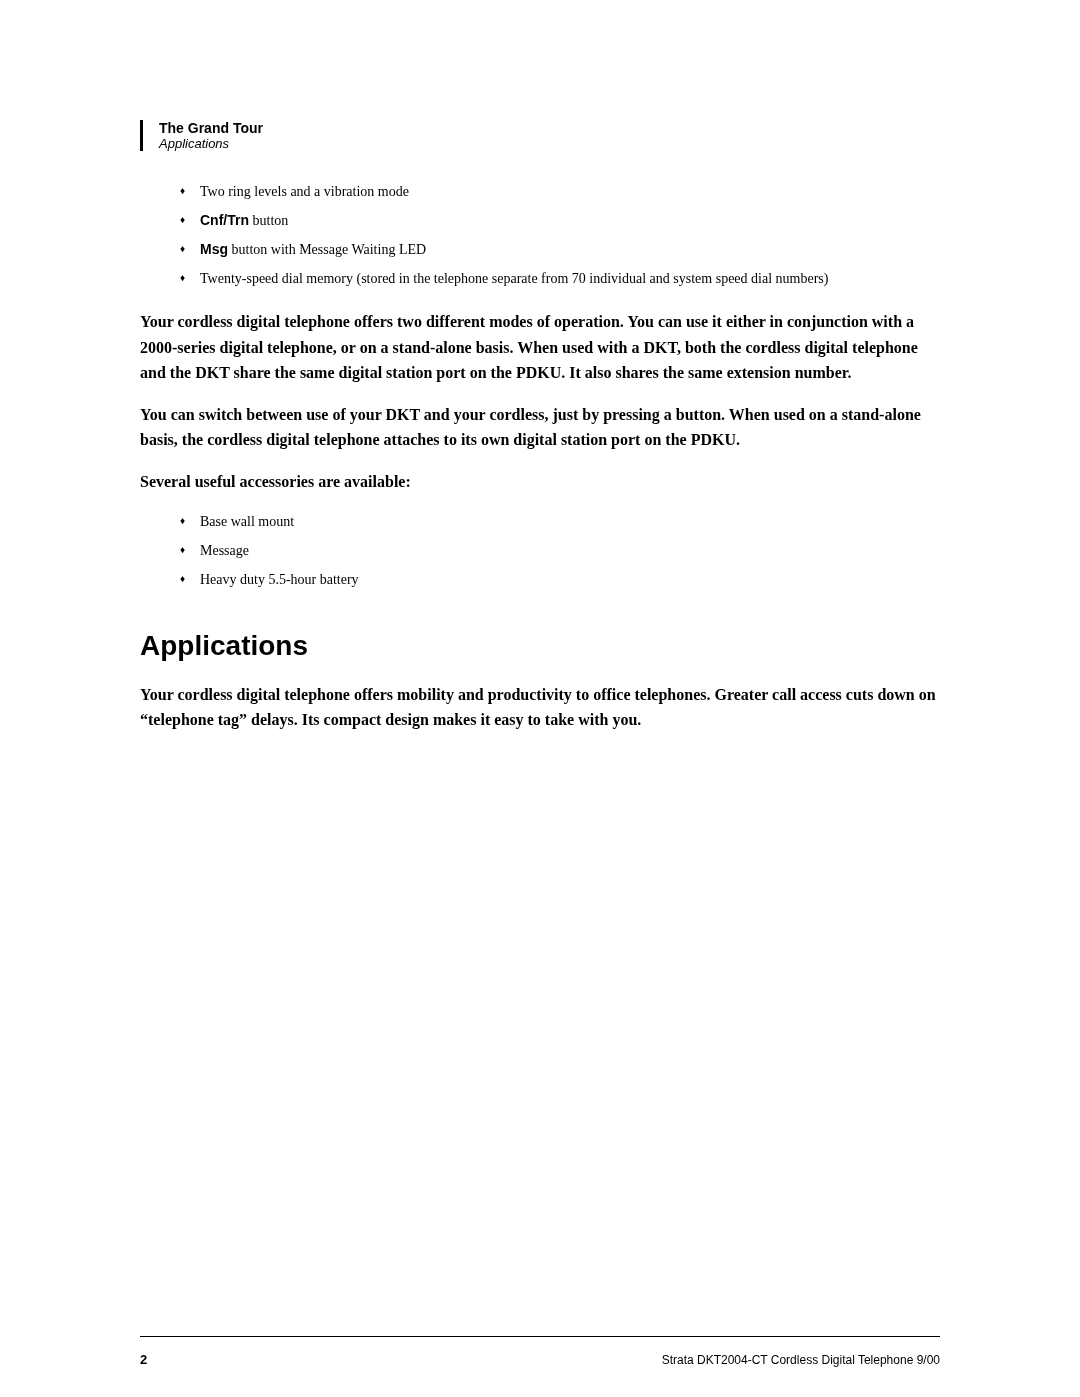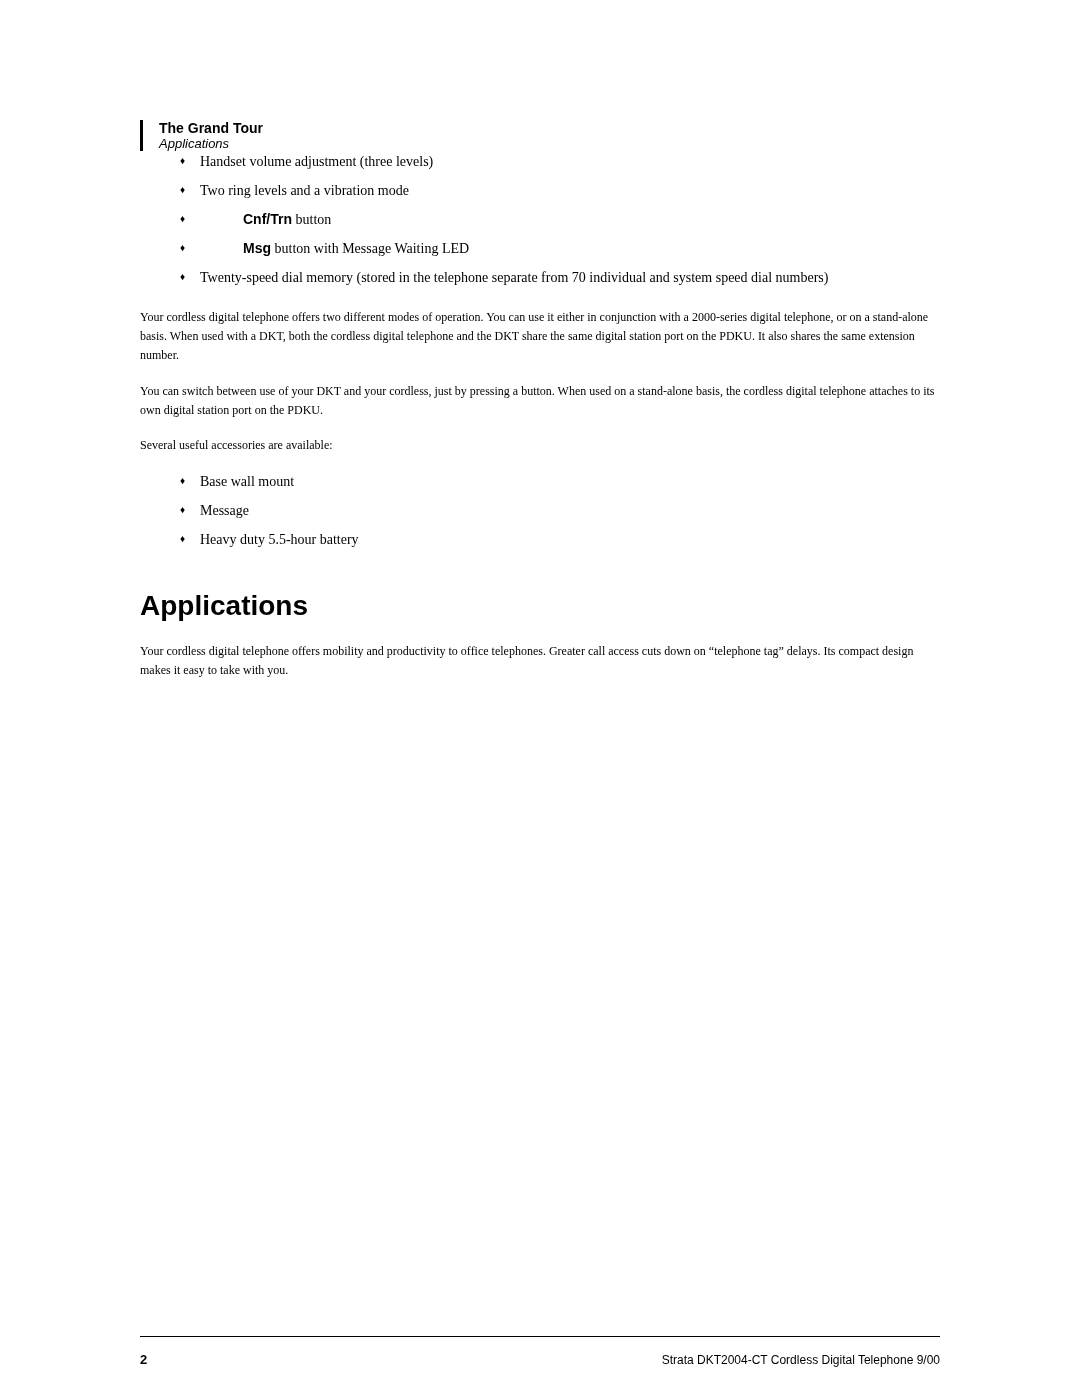--- a/index.html
+++ b/index.html
@@ -22,20 +22,21 @@
       width: 1080px;
       min-height: 1397px;
       background: #ffffff;
       padding: 120px 140px 80px 140px;
       position: relative;
     }
 
     .header-section {
       border-left: 3px solid #000000;
       padding-left: 16px;
+      margin-bottom: 30px;
     }
 
     .header-title {
       font-weight: bold;
       font-size: 14px;
       font-family: Arial, Helvetica, sans-serif;
     }
 
     .header-subtitle {
       font-style: italic;
@@ -60,28 +61,28 @@
       content: '♦';
       position: absolute;
       left: 0;
       font-size: 10px;
       top: 2px;
     }
 
     .bold-term {
       font-weight: bold;
       font-family: Arial, Helvetica, sans-serif;
-      margin-left: 43px;
     }
 
     .paragraph {
-      font-size: 12px;
+      font-size: 16px;
       line-height: 1.6;
       margin-bottom: 16px;
       text-align: left;
+      font-weight: bold;
     }
 
     .section-title {
       font-size: 28px;
       font-weight: bold;
       font-family: Arial, Helvetica, sans-serif;
       margin-top: 40px;
       margin-bottom: 20px;
     }
 
@@ -119,23 +120,20 @@
 
 <div class="page">
 
   <div class="header-section">
     <div class="header-title">The Grand Tour</div>
     <div class="header-subtitle">Applications</div>
   </div>
 
   <ul class="bullet-list">
     <li>
-      <span>Handset volume adjustment (three levels)</span>
-    </li>
-    <li>
       <span>Two ring levels and a vibration mode</span>
     </li>
     <li>
       <span class="bold-term">Cnf/Trn</span><span> button</span>
     </li>
     <li>
       <span class="bold-term">Msg</span><span> button with Message Waiting LED</span>
     </li>
     <li>
       <span>Twenty-speed dial memory (stored in the telephone separate from 70 individual and system speed dial numbers)</span>

